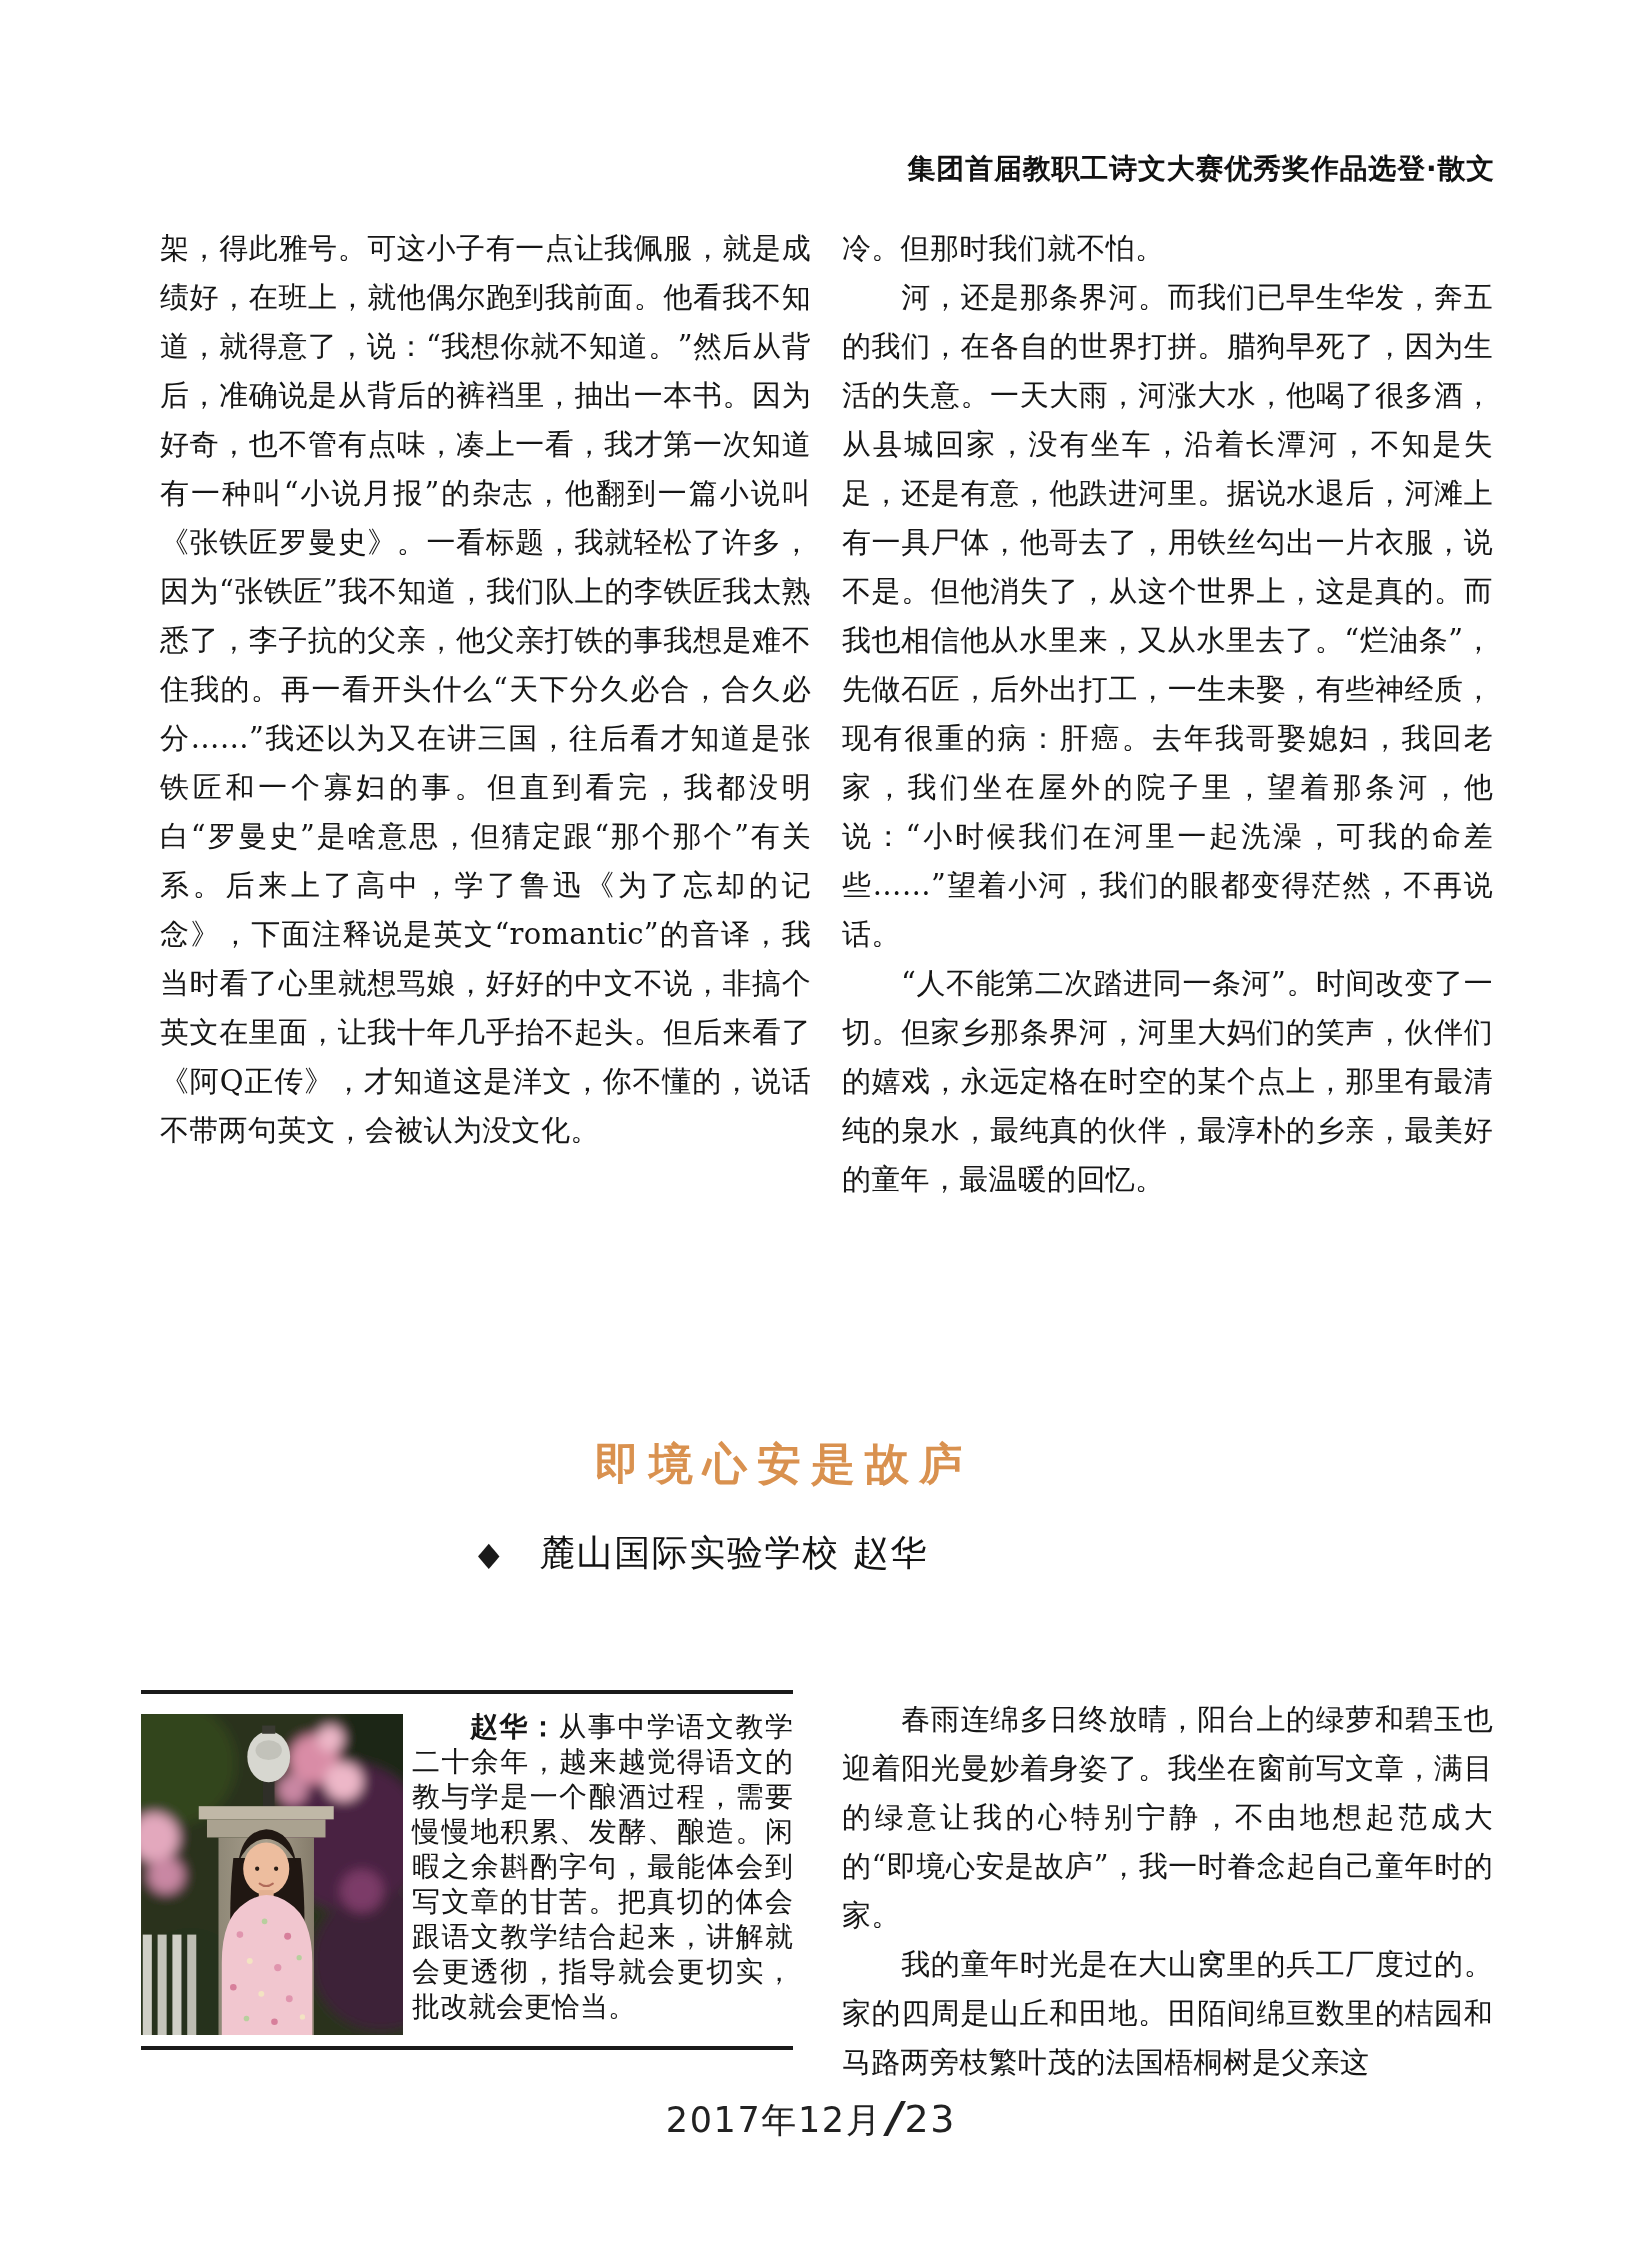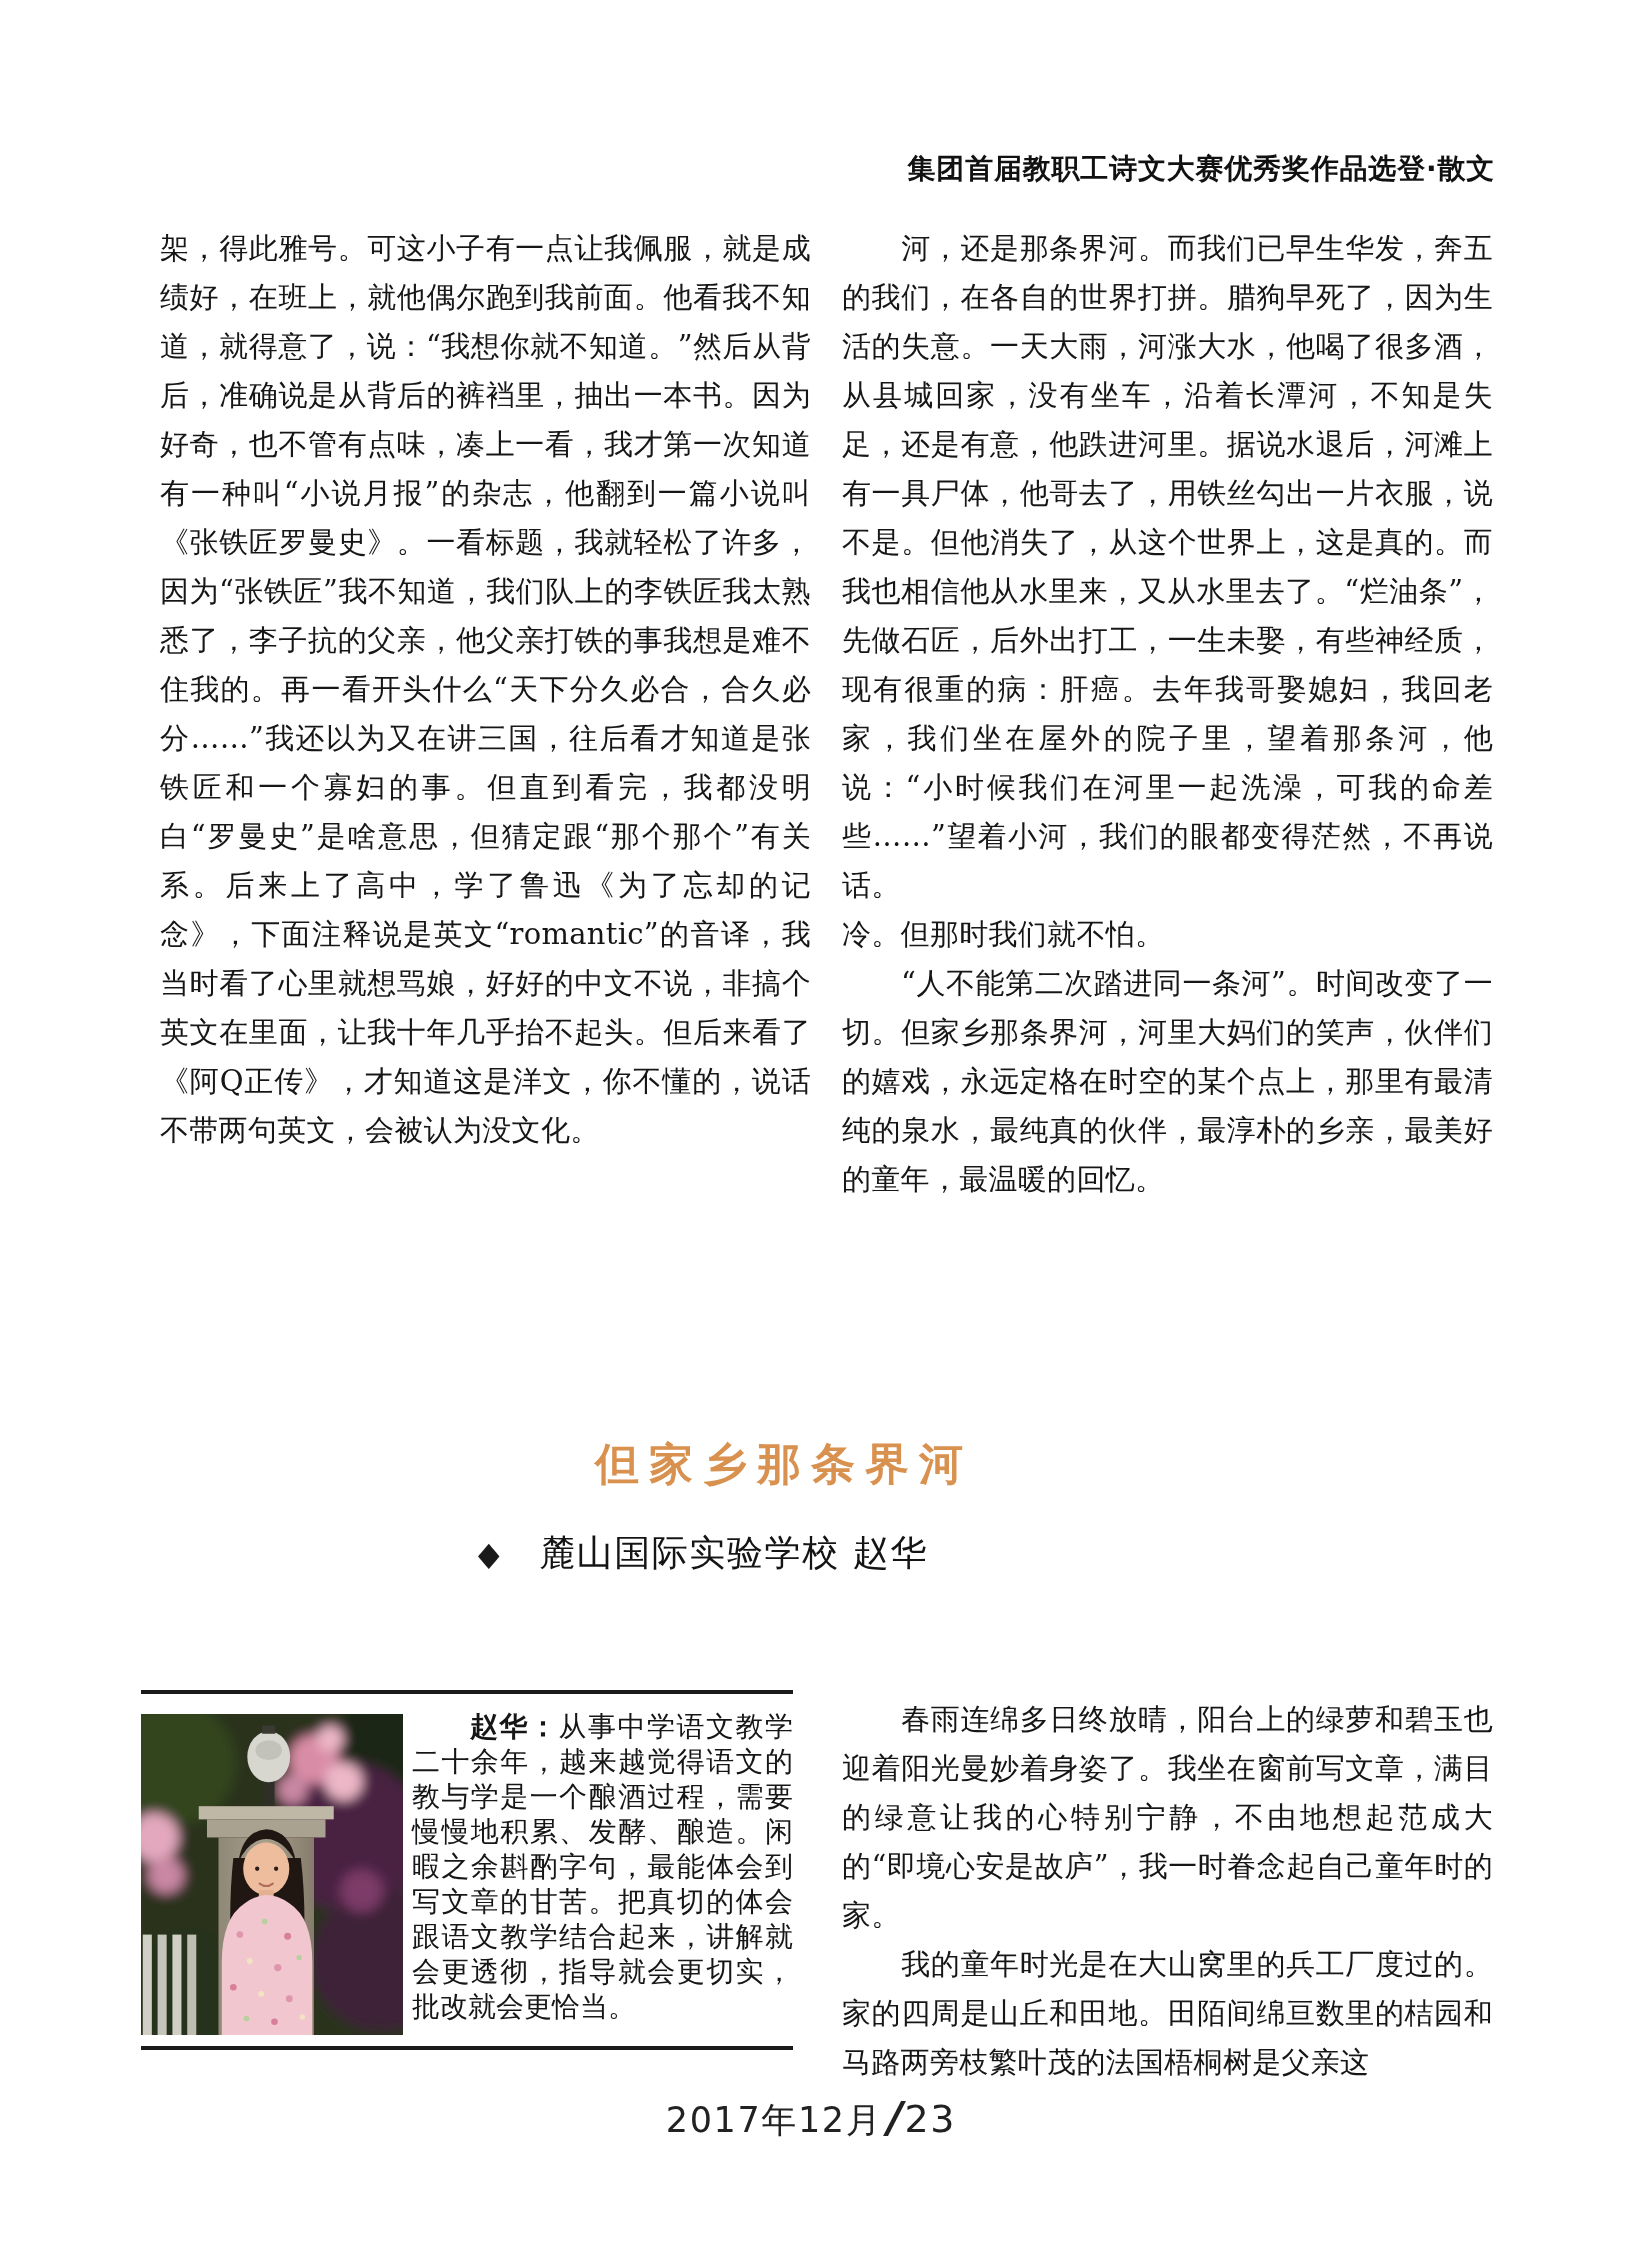--- a/index.html
+++ b/index.html
@@ -80,26 +80,26 @@
 
 <div class="page">
 
   <div class="runhead">集团首届教职工诗文大赛优秀奖作品选登·散文</div>
 
   <div class="col col-left">
       <p>架，得此雅号。可这小子有一点让我佩服，就是成绩好，在班上，就他偶尔跑到我前面。他看我不知道，就得意了，说：“我想你就不知道。”然后从背后，准确说是从背后的裤裆里，抽出一本书。因为好奇，也不管有点味，凑上一看，我才第一次知道有一种叫“小说月报”的杂志，他翻到一篇小说叫《张铁匠罗曼史》。一看标题，我就轻松了许多，因为“张铁匠”我不知道，我们队上的李铁匠我太熟悉了，李子抗的父亲，他父亲打铁的事我想是难不住我的。再一看开头什么“天下分久必合，合久必分……”我还以为又在讲三国，往后看才知道是张铁匠和一个寡妇的事。但直到看完，我都没明白“罗曼史”是啥意思，但猜定跟“那个那个”有关系。后来上了高中，学了鲁迅《为了忘却的记念》，下面注释说是英文“romantic”的音译，我当时看了心里就想骂娘，好好的中文不说，非搞个英文在里面，让我十年几乎抬不起头。但后来看了《阿Q正传》，才知道这是洋文，你不懂的，说话不带两句英文，会被认为没文化。</p>
     </div>
 
   <div class="col col-right">
+      <p>冷。但那时我们就不怕。</p>
       <p>　　河，还是那条界河。而我们已早生华发，奔五的我们，在各自的世界打拼。腊狗早死了，因为生活的失意。一天大雨，河涨大水，他喝了很多酒，从县城回家，没有坐车，沿着长潭河，不知是失足，还是有意，他跌进河里。据说水退后，河滩上有一具尸体，他哥去了，用铁丝勾出一片衣服，说不是。但他消失了，从这个世界上，这是真的。而我也相信他从水里来，又从水里去了。“烂油条”，先做石匠，后外出打工，一生未娶，有些神经质，现有很重的病：肝癌。去年我哥娶媳妇，我回老家，我们坐在屋外的院子里，望着那条河，他说：“小时候我们在河里一起洗澡，可我的命差些……”望着小河，我们的眼都变得茫然，不再说话。</p>
-      <p>冷。但那时我们就不怕。</p>
       <p>　　“人不能第二次踏进同一条河”。时间改变了一切。但家乡那条界河，河里大妈们的笑声，伙伴们的嬉戏，永远定格在时空的某个点上，那里有最清纯的泉水，最纯真的伙伴，最淳朴的乡亲，最美好的童年，最温暖的回忆。</p>
     </div>
 
-  <div class="art-title" id="art-title" style="color: rgb(217, 145, 79);">但家乡那条界河</div>
+  <div class="art-title" id="art-title" style="color: rgb(217, 145, 79);">即境心安是故庐</div>
 
   <div class="byline">
     <span class="diamond">◆</span><span>麓山国际实验学校 赵华</span>
   </div>
 
   <div class="bio-box">
     <div class="photo">
       <svg width="262" height="321" viewBox="0 0 318 390" xmlns="http://www.w3.org/2000/svg">
         <defs>
           <filter id="soft" x="-20%" y="-20%" width="140%" height="140%">

